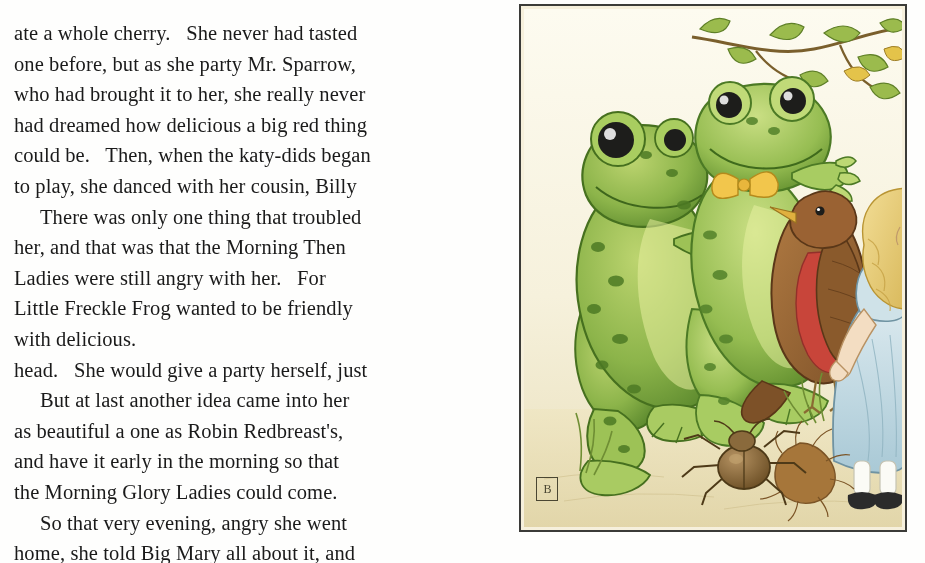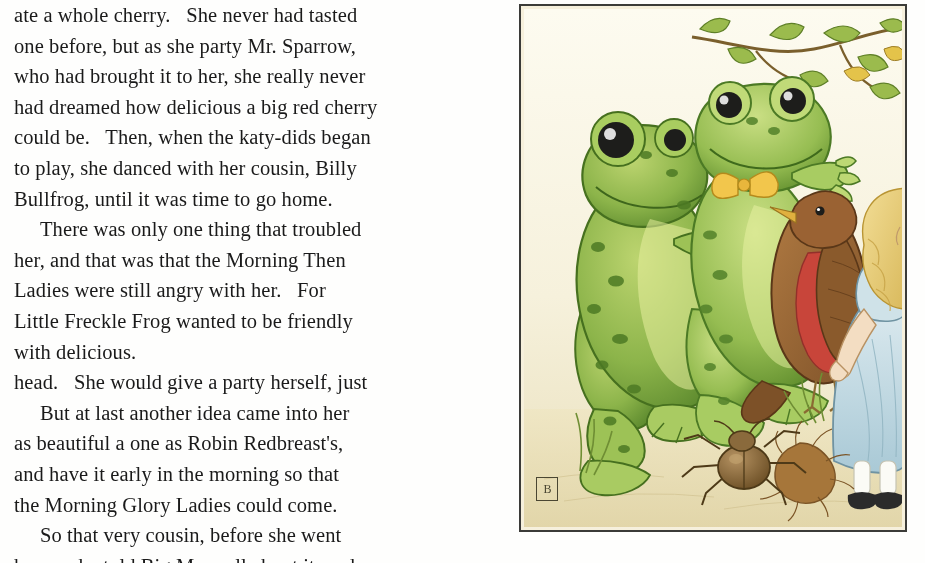--- a/index.html
+++ b/index.html
@@ -16,21 +16,21 @@
   .page {
     position: relative;
     width: 925px;
     height: 563px;
     background: #fefefd;
     display: flex;
   }
   
   .text-column {
     width: 470px;
-    padding: 0 18px 0 14px;
+    padding: 18px 18px 0 14px;
     box-sizing: border-box;
   }
   .para {
     margin: 0 0 0 0;
     font-size: 20.5px;
     line-height: 30.6px;
     color: #1a1a1a;
     text-align: justify;
     letter-spacing: 0.1px;
     font-family: "Liberation Serif", serif;
@@ -84,44 +84,43 @@
 <body>
 
 <div class="page">
 
   <div class="text-column">
 
     <p class="para">
       <span class="line">ate a whole cherry.   She never had tasted</span>
       <span class="line">one before, but as she party Mr. Sparrow,</span>
       <span class="line">who had brought it to her, she really never</span>
-      <span class="line">had dreamed how delicious a big red cherry</span>
+      <span class="line">had dreamed how delicious a big red thing</span>
       <span class="line">could be.   Then, when the katy-dids began</span>
       <span class="line">to play, she danced with her cousin, Billy</span>
-      <span class="line">Bullfrog, until it was time to go home.</span>
     </p>
 
     <p class="para">
       <span class="line"><span class="indent"></span><span>There was only one thing that troubled</span></span>
       <span class="line">her, and that was that the Morning Then</span>
       <span class="line">Ladies were still angry with her.   For</span>
       <span class="line">Little Freckle Frog wanted to be friendly</span>
       <span class="line">with delicious.</span>
     </p>
 
     <p class="para">
       <span class="line">head.   She would give a party herself, just</span>
       <span class="line"><span class="indent"></span><span>But at last another idea came into her</span></span>
       <span class="line">as beautiful a one as Robin Redbreast's,</span>
       <span class="line">and have it early in the morning so that</span>
       <span class="line">the Morning Glory Ladies could come.</span>
     </p>
 
     <p class="para">
-      <span class="line"><span class="indent"></span><span>So that very cousin, before she went</span></span>
+      <span class="line"><span class="indent"></span><span>So that very evening, angry she went</span></span>
       <span class="line">home, she told Big Mary all about it, and</span>
 
     </p>
 
   </div>
 
   <div class="plate-wrap">
     <div class="plate-border">
       <div class="plate-inner">
 

